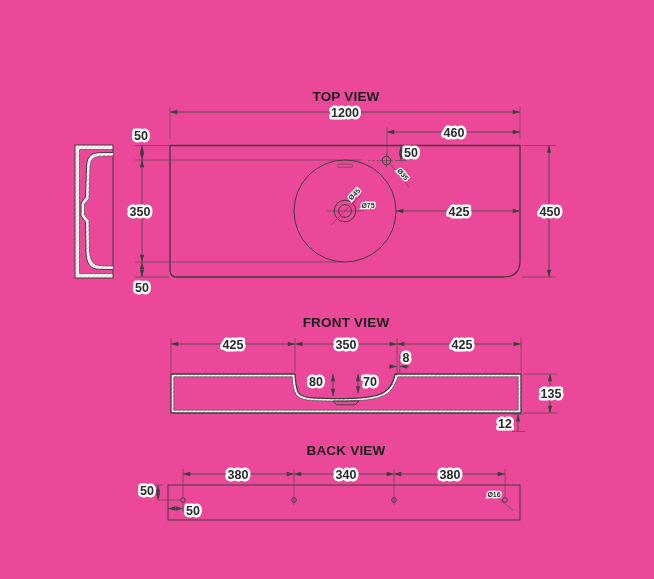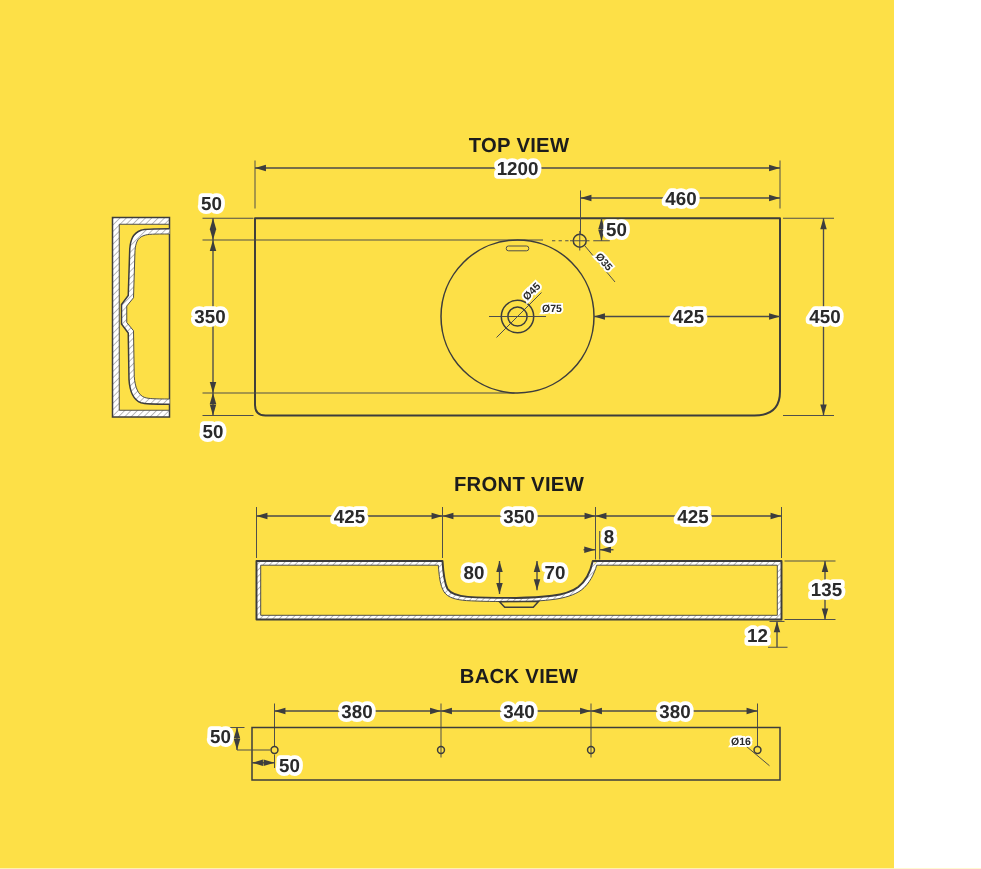--- a/index.html
+++ b/index.html
@@ -1,16 +1,16 @@
 <!DOCTYPE html>
 <html><head>
 <meta charset="utf-8">
 <style>
   html,body{margin:0;padding:0;background:#fff;}
-  #stage{position:relative;width:596px;height:579px;background:#fde047;overflow:hidden;}
+  #stage{position:relative;width:654px;height:579px;background:#ec4899;overflow:hidden;}
   svg{position:absolute;inset:0;}
   text{font-family:"Liberation Sans",sans-serif;fill:#2a2a2a;}
   .t{font-size:13.5px;font-weight:bold;text-anchor:middle;fill:#1c1c1c;letter-spacing:.2px;}
   .d{font-size:12.5px;font-weight:600;text-anchor:middle;paint-order:stroke;stroke:#fff;stroke-width:5px;stroke-linejoin:round;}
   .ds{font-size:7px;font-weight:600;text-anchor:middle;paint-order:stroke;stroke:#fff;stroke-width:2.5px;}
   .ol{stroke:#3c3c3c;stroke-width:1.3;fill:none;stroke-linejoin:round;}
   .ol2{stroke:#3c3c3c;stroke-width:1;fill:none;}
   .thin{stroke:#4a4a4a;stroke-width:0.65;fill:none;}
   .dim{stroke:#4a4a4a;stroke-width:0.9;fill:none;}
   .hf{fill:url(#h);stroke:none;}

